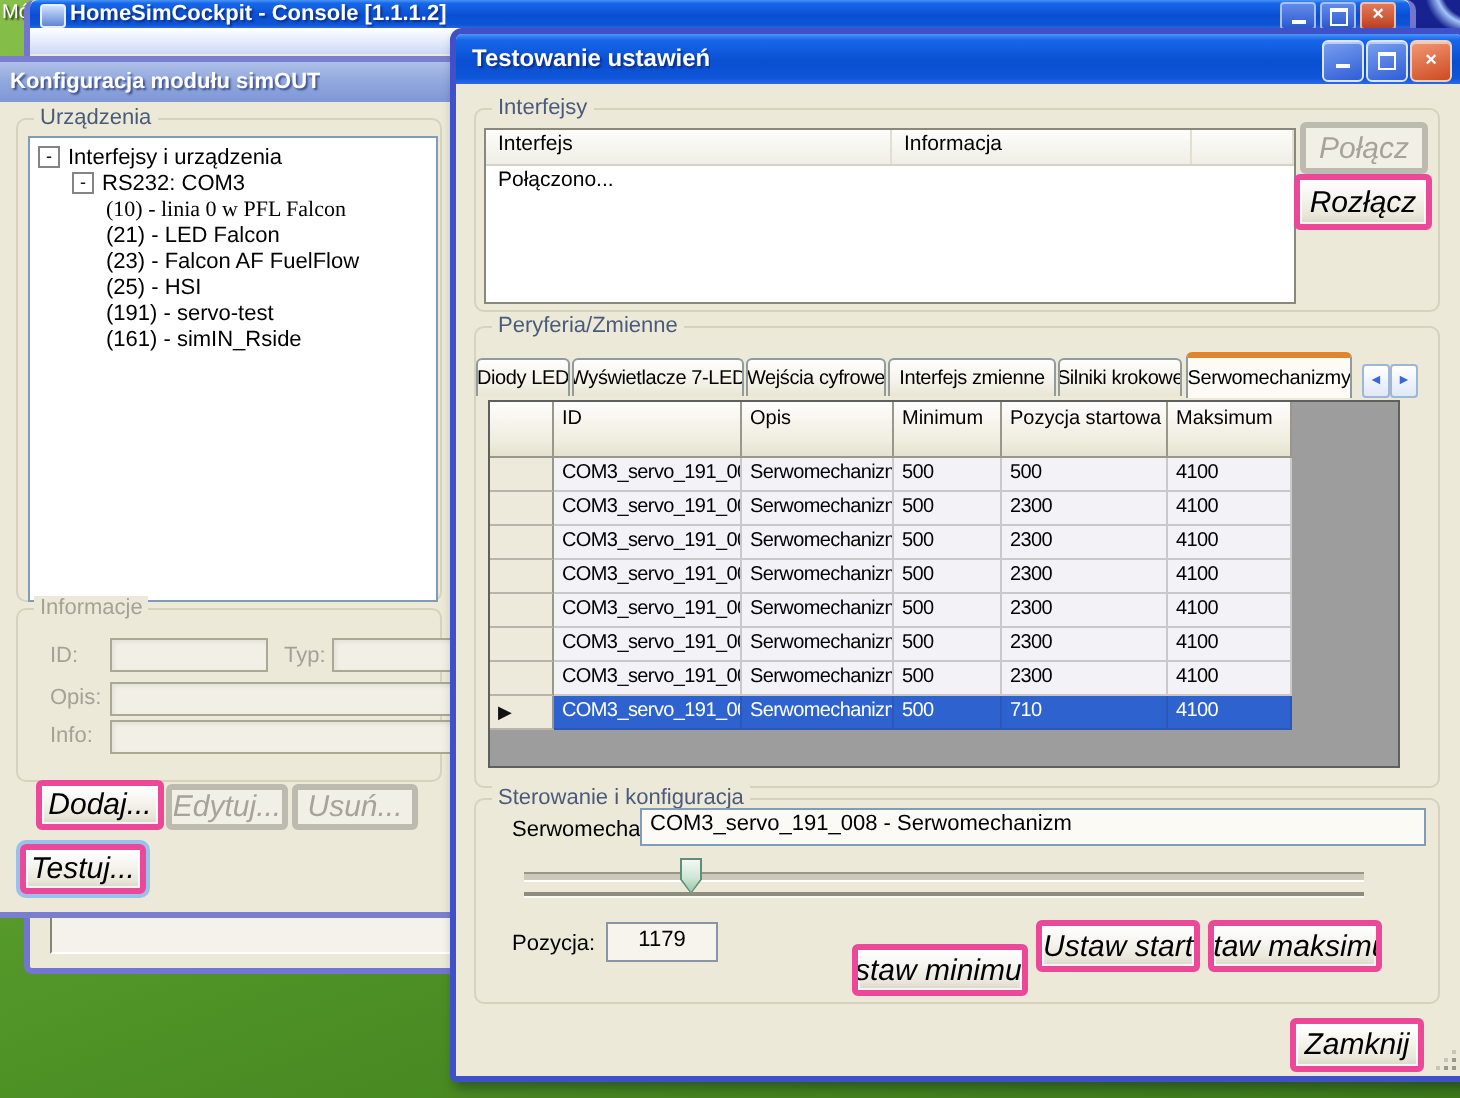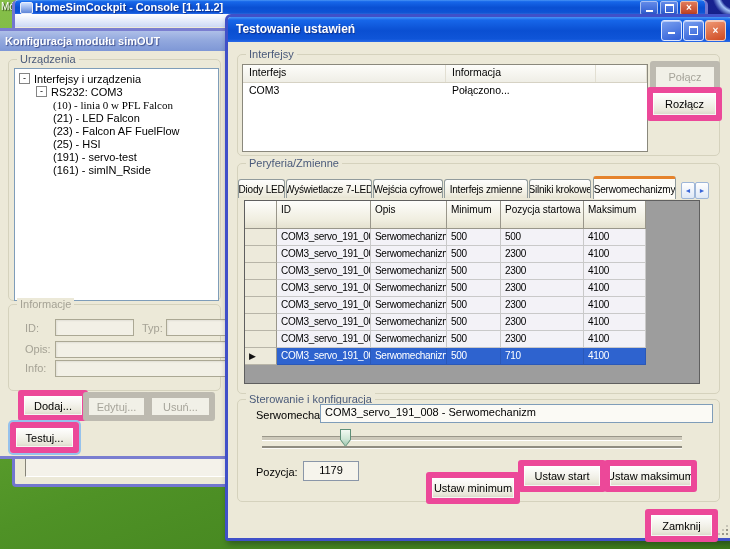--- a/index.html
+++ b/index.html
@@ -14,22 +14,22 @@
       radial-gradient(circle at 36px -6px, rgba(160,200,255,0) 15px, rgba(170,205,255,.95) 18px, rgba(160,200,255,0) 24px),
       linear-gradient(180deg,#17228f 0%,#1a2f96 30%,#1e4a7e 60%,#2f6f46 80%,#4f8f28 100%);}
   #desktop-icon-label{left:1px;top:1px;color:#fff;font-size:10px;text-shadow:1px 1px 1px #233a12;}
 
   
   .titlebar-active{background:linear-gradient(180deg,var(--titlebar-active-top) 0%,#1767ea 12%,var(--titlebar-active-bottom) 55%,#0f55d8 88%,#2a6ae8 100%);}
   .titlebar-inactive{background:linear-gradient(180deg,var(--titlebar-inactive-top) 0%,#93a9de 45%,var(--titlebar-inactive-bottom) 100%);}
   .wtitle{color:#fff;font-weight:bold;text-shadow:1px 1px 1px rgba(10,24,90,.6);white-space:nowrap;overflow:hidden;}
   .btn{display:flex;align-items:center;justify-content:center;
        background:linear-gradient(180deg,#ffffff,#f4f3ec 45%,#e9e7da 80%,#d8d6c8);
-       border:6px solid #ec4899;border-radius:3px;box-shadow:inset 0 0 0 1px rgba(255,255,255,.75);
-       font-size:11px;color:#000;white-space:nowrap;overflow:hidden;}
+       border:3px solid #ec4899;border-radius:3px;box-shadow:inset 0 0 0 1px rgba(255,255,255,.75);
+       font-size:15px;color:#000;white-space:nowrap;overflow:hidden;font-style:italic;}
   .btn.disabled{color:#a6a49a;border-color:#bdbab0;background:#f1f0e7;box-shadow:none;}
   .btn.focusring{box-shadow:0 0 0 2px #96c2ec,inset 0 0 0 1px rgba(255,255,255,.75);}
   .gb{border:1px solid #d5d2bd;border-radius:5px;}
   .gl{position:absolute;top:-7px;left:8px;background:var(--window-bg);padding:0 3px;color:#4a5a7a;}
   .gl.dis{color:#a5a295;}
   .field{border:1px solid #7f9db9;background:#fff;overflow:hidden;white-space:nowrap;}
   .dfield{border:1px solid #aba894;background:#f2f0e6;box-shadow:inset 1px 1px 2px rgba(0,0,0,.07);}
   .lbl{white-space:nowrap;}
   .dis-lbl{color:#a5a295;white-space:nowrap;}
 
@@ -219,21 +219,20 @@
     <div class="abs gb" style="left:9px;top:12px;width:481px;height:100px;">
       <span class="gl">Interfejsy</span>
     </div>
     <div class="abs" id="lv">
       <div id="lv-head">
           <div class="lvh" style="width: 203px;">Interfejs</div>
           <div class="lvh" style="width: 150px;">Informacja</div>
           <div class="lvh" style="width: 51px;"></div>
         </div>
       <div id="lv-row">
-          <div class="lvc" style="width: 203px;">COM3</div>
           <div class="lvc" style="width: 150px;">Połączono...</div>
           <div class="lvc" style="width: 51px;"></div>
         </div>
     </div>
     <div class="abs btn disabled" style="left:422px;top:19px;width:58px;height:20px;">Połącz</div>
     <div class="abs btn" style="left:419px;top:45px;width:63px;height:22px;">Rozłącz</div>
 
     <div class="abs gb" style="left:9px;top:121px;width:481px;height:229px;">
       <span class="gl">Peryferia/Zmienne</span>
     </div>

